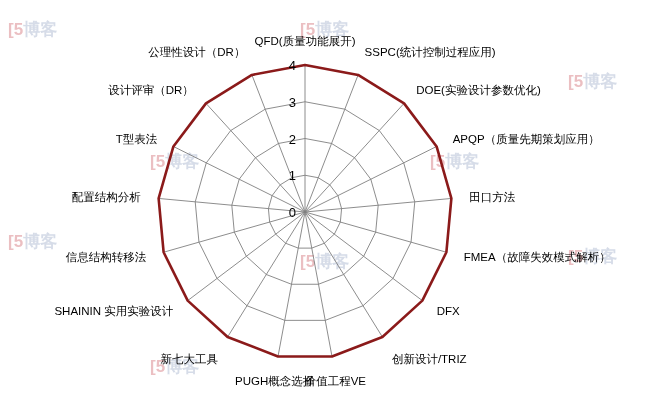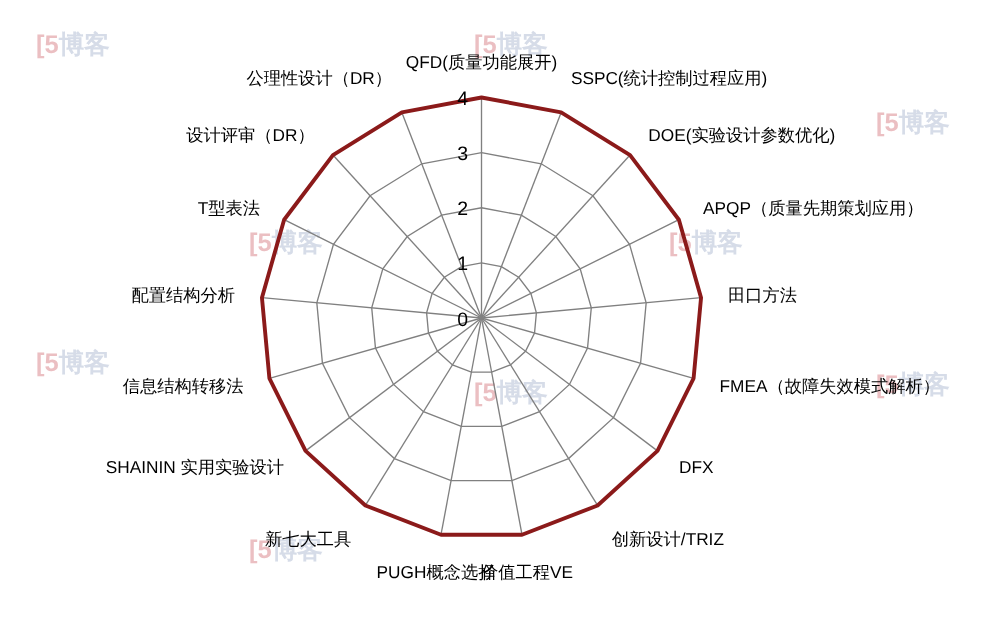--- a/index.html
+++ b/index.html
@@ -9,21 +9,21 @@
   body {
     width: 660px;
     height: 414px;
     background: #ffffff;
     font-family: "Liberation Sans", sans-serif;
     overflow: hidden;
     position: relative;
   }
   #chart-root {
     position: absolute;
-    left: 16px;
+    left: 0;
     top: 0;
     width: 604px;
     height: 414px;
   }
   #radar-svg {
     position: absolute;
     left: 0;
     top: 0;
   }
   .wm {

